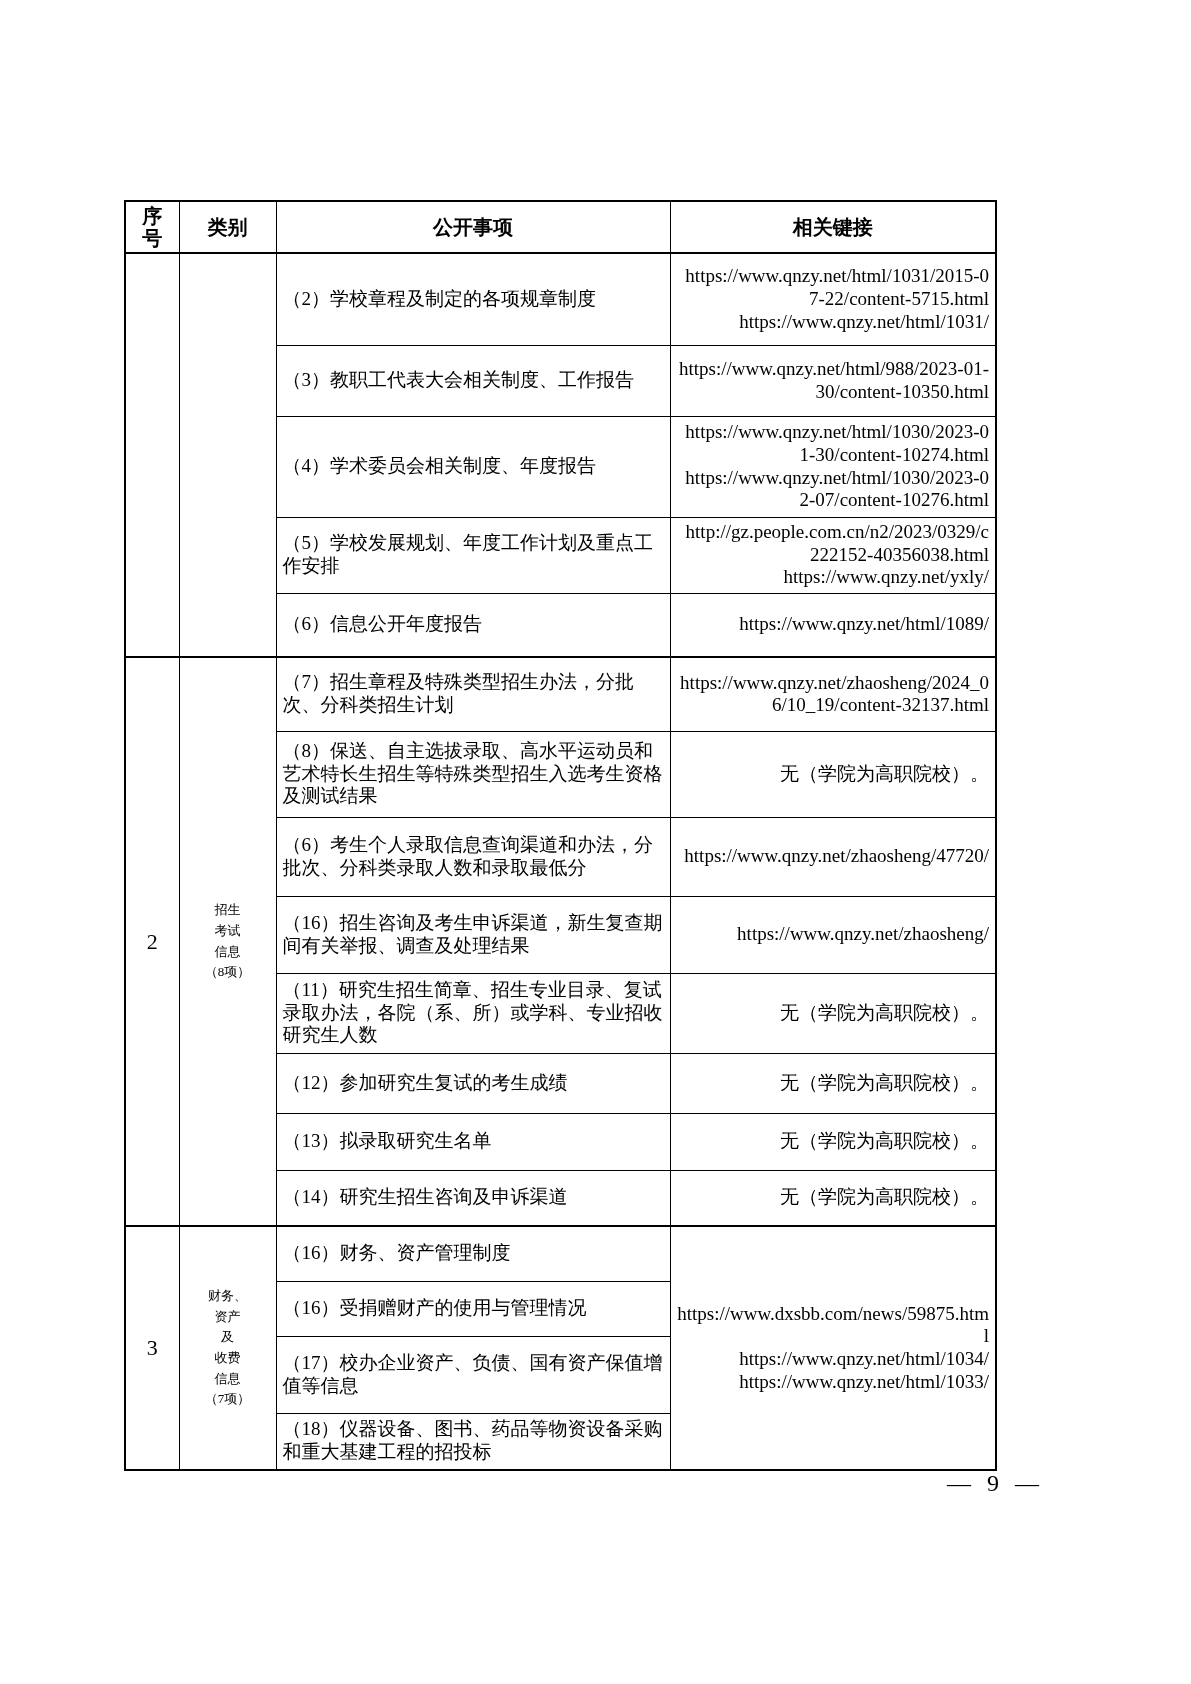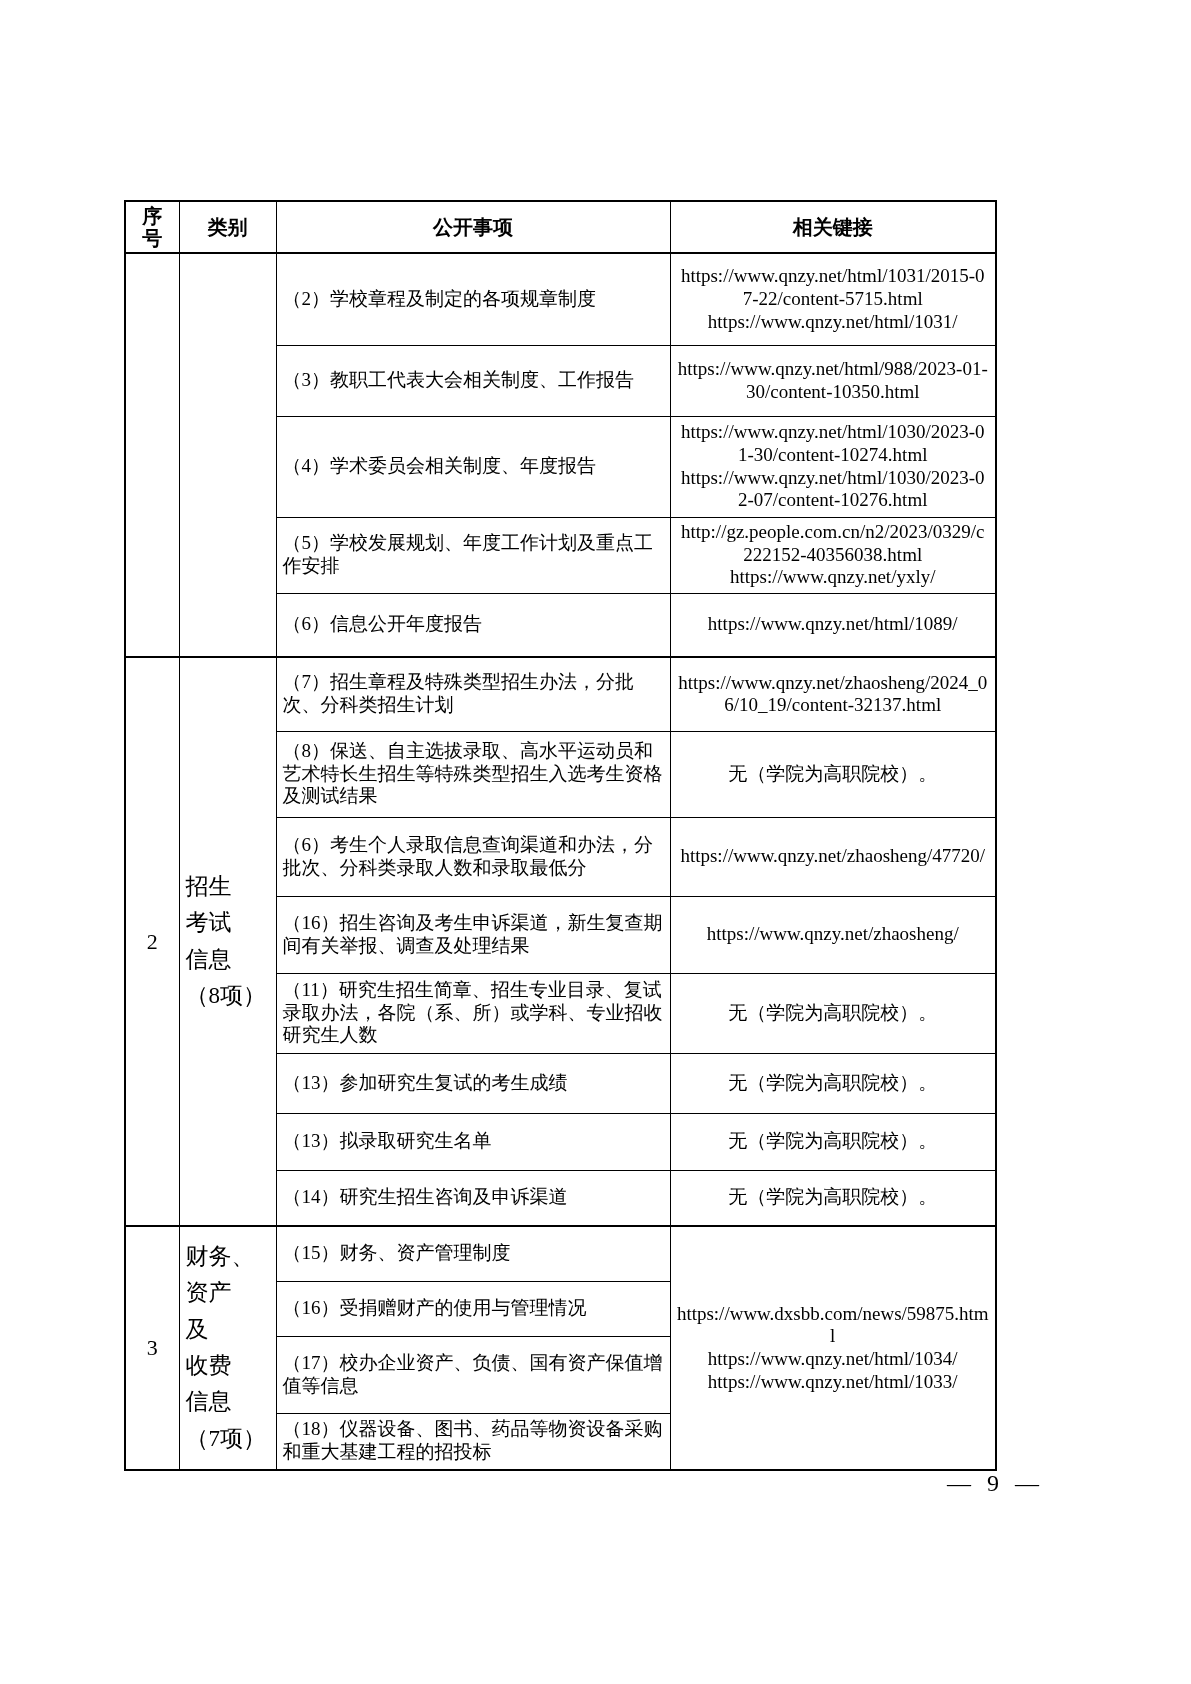--- a/index.html
+++ b/index.html
@@ -43,34 +43,34 @@
     line-height: 1.1;
     padding: 2px 2px;
   }
   .pre { white-space: pre-line; }
   td.serial-cell {
     text-align: center;
     font-size: 22px;
     padding: 2px;
   }
   td.category-cell {
-    text-align: left;
-    font-size: 23px;
+    text-align: center;
+    font-size: 13px;
     line-height: 1.58;
     white-space: pre-line;
     padding: 2px 1px;
   }
   td.item-cell {
     text-align: left;
     font-size: 19px;
     line-height: 1.2;
     padding: 4px 6px 4px 11px;
   }
   td.link-cell {
-    text-align: center;
+    text-align: right;
     font-size: 19px;
     line-height: 1.19;
     padding: 4px 3px 4px 9px;
     white-space: pre-line;
     word-break: break-all;
   }
   .page-number {
     position: absolute;
     top: 1470px;
     right: 152px;
@@ -145,41 +145,41 @@
     </tr>
     <tr style="height:77px">
       <td class="item-cell">（16）招生咨询及考生申诉渠道，新生复查期间有关举报、调查及处理结果</td>
       <td class="link-cell">https://www.qnzy.net/zhaosheng/</td>
     </tr>
     <tr style="height:80px">
       <td class="item-cell">（11）研究生招生简章、招生专业目录、复试录取办法，各院（系、所）或学科、专业招收研究生人数</td>
       <td class="link-cell">无（学院为高职院校）。</td>
     </tr>
     <tr style="height:60px">
-      <td class="item-cell">（13）参加研究生复试的考生成绩</td>
+      <td class="item-cell">（12）参加研究生复试的考生成绩</td>
       <td class="link-cell">无（学院为高职院校）。</td>
     </tr>
     <tr style="height:57px">
       <td class="item-cell">（13）拟录取研究生名单</td>
       <td class="link-cell">无（学院为高职院校）。</td>
     </tr>
     <tr style="height:56px">
       <td class="item-cell">（14）研究生招生咨询及申诉渠道</td>
       <td class="link-cell">无（学院为高职院校）。</td>
     </tr>
 
     <tr style="height:55px" class="section-start">
       <td class="serial-cell" rowspan="4">3</td>
       <td class="category-cell" rowspan="4">财务、
 资产
 及
 收费
 信息
 （7项）</td>
-      <td class="item-cell">（15）财务、资产管理制度</td>
+      <td class="item-cell">（16）财务、资产管理制度</td>
       <td class="link-cell" rowspan="4">https://www.dxsbb.com/news/59875.html
 https://www.qnzy.net/html/1034/
 https://www.qnzy.net/html/1033/</td>
     </tr>
     <tr style="height:55px">
       <td class="item-cell">（16）受捐赠财产的使用与管理情况</td>
     </tr>
     <tr style="height:77px">
       <td class="item-cell">（17）校办企业资产、负债、国有资产保值增值等信息</td>
     </tr>

